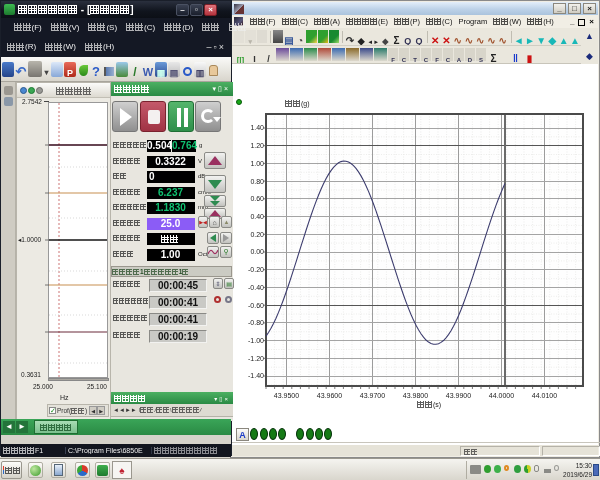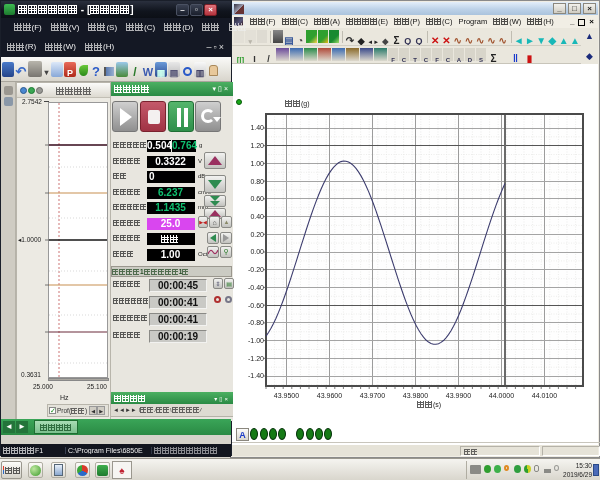--- a/index.html
+++ b/index.html
@@ -468,32 +468,32 @@
       <div style="position:absolute;left:2px;top:120px;width:34px;height:12px;font-size:6px;color:#222;overflow:hidden">
         <span style="display:flex;margin-top:2px">
           <i class="k k6"></i>
           <i class="k k6"></i>
           <i class="k k6"></i>
           <i class="k k6"></i>
           <i class="k k6"></i>
         </span>
       </div>
       <div style="position:absolute;left:36px;top:120px;width:48px;height:12px;background:#000;color:#10c070">
-        <span style="display:block;text-align:center;padding-right:1px;font-size:10px;font-weight:bold;line-height:12px">1.1435</span>
+        <span style="display:block;text-align:center;padding-right:1px;font-size:10px;font-weight:bold;line-height:12px">1.1830</span>
       </div>
       <span style="position:absolute;left:87px;top:122px;font-size:6px;color:#222">mm</span>
       <div style="position:absolute;left:2px;top:135.5px;width:34px;height:12px;font-size:6px;color:#222;overflow:hidden">
         <span style="display:flex;margin-top:2px">
           <i class="k k6"></i>
           <i class="k k6"></i>
           <i class="k k6"></i>
           <i class="k k6"></i>
         </span>
       </div>
-      <div style="position:absolute;left:36px;top:135.5px;width:48px;height:12px;background:#d946ef;color:#fff">
+      <div style="position:absolute;left:36px;top:135.5px;width:48px;height:12px;background:#8b5cf6;color:#fff">
         <span style="display:block;text-align:center;padding-right:1px;font-size:10px;font-weight:bold;line-height:12px">25.0</span>
       </div>
       <span style="position:absolute;left:87px;top:137.5px;font-size:6px;color:#222">Hz</span>
       <div style="position:absolute;left:2px;top:151px;width:34px;height:12px;font-size:6px;color:#222;overflow:hidden">
         <span style="display:flex;margin-top:2px">
           <i class="k k6"></i>
           <i class="k k6"></i>
           <i class="k k6"></i>
           <i class="k k6"></i>
         </span>

